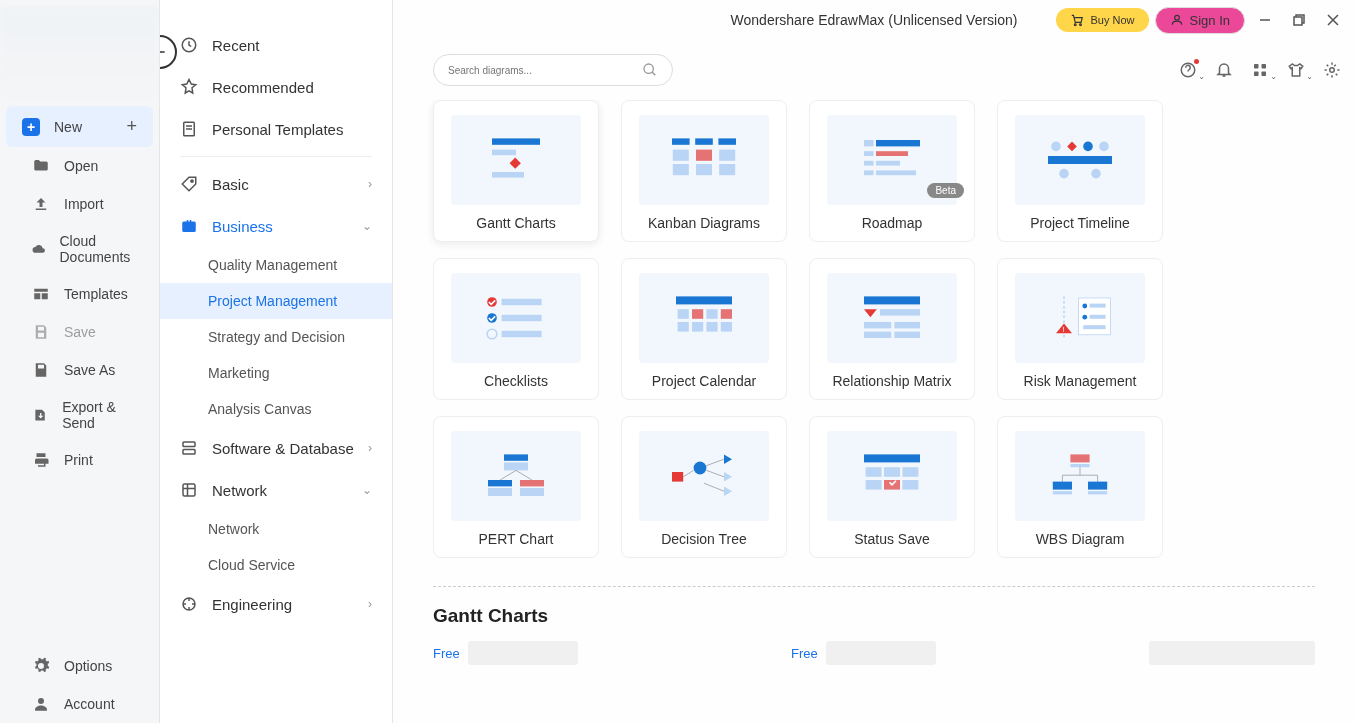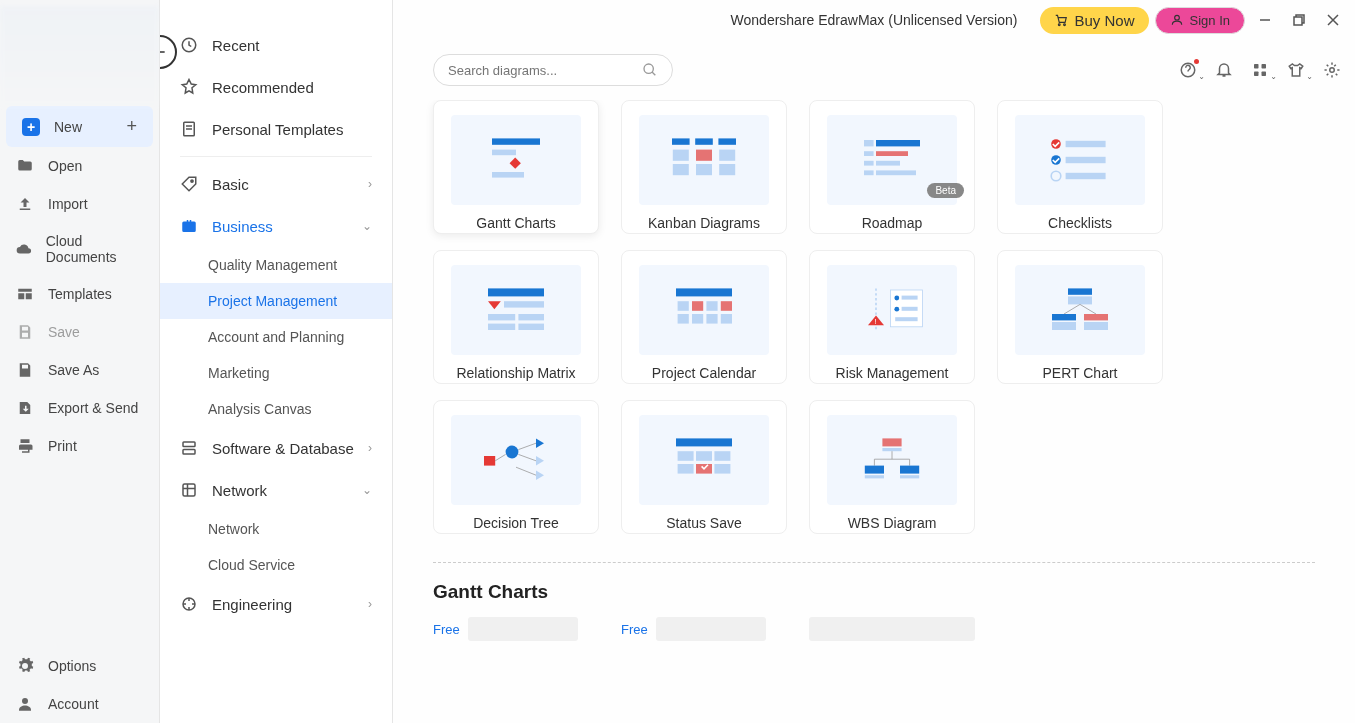--- a/index.html
+++ b/index.html
@@ -30,20 +30,21 @@
   opacity: 0.4;
 }
 .sidebar1-item {
   display: flex;
   align-items: center;
   gap: 14px;
   padding: 10px 16px;
   color: #444;
   cursor: pointer;
   font-size: 14px;
+  margin-left: 16px;
 }
 .sidebar1-item.new {
   background: #e7f0ff;
   margin: 0 6px;
   border-radius: 6px;
 }
 .sidebar1-item.disabled { opacity: 0.5; }
 .sidebar1-item .icon { width: 18px; height: 18px; display:flex; align-items:center; justify-content:center; color:#666; }
 .sidebar1-item.new .icon-newbox {
   width: 18px; height: 18px; background: #1a73e8; border-radius: 4px; color: #fff;
@@ -101,73 +102,73 @@
 .main { flex: 1; display: flex; flex-direction: column; overflow:hidden; background:#fefefe; }
 .titlebar {
   display:flex; align-items:center; justify-content:center;
   height: 40px; position:relative;
   padding: 0 10px;
 }
 .titlebar .title { font-size:14px; color:#333; }
 .titlebar .right-ctrls { position:absolute; right:8px; display:flex; align-items:center; gap:6px;}
 .buy-btn {
   background:#ffd54a; border-radius:16px; padding:5px 14px;
-  display:flex;align-items:center;gap:6px;font-size:15px;font-weight:500;
+  display:flex;align-items:center;gap:6px;font-size:11px;font-weight:500;
   cursor:pointer;
 }
 .signin-btn {
   background:#ec4899;border:1px solid #ddd;border-radius:16px;padding:5px 14px;
   display:flex;align-items:center;gap:6px;font-size:13px;cursor:pointer;
 }
 .win-ctrl { width:28px;height:28px;display:flex;align-items:center;justify-content:center;cursor:pointer;color:#555;}
 .toolbar-row {
   display:flex; align-items:center; padding: 14px 40px;
   position: relative;
 }
 .search-box {
   width: 240px; height: 32px;
   border:1px solid #ddd; border-radius:16px;
   display:flex;align-items:center; padding: 0 14px;
   background:#fff;
 }
-.search-box input { border:none;outline:none;flex:1;font-size:13px;color:#404040;background:transparent;}
+.search-box input { border:none;outline:none;flex:1;font-size:10px;color:#404040;background:transparent;}
 .search-box .search-icon { color:#999; }
 .toolbar-icons { position:absolute; right:14px; display:flex; gap:18px; align-items:center;}
 .toolbar-icons .ticon { width:18px;height:18px;display:flex;align-items:center;justify-content:center;color:#666;cursor:pointer;position:relative;}
 .red-dot{position:absolute;top:-2px;right:-2px;width:5px;height:5px;background:#e53935;border-radius:50%;}
 
 .content-scroll { flex:1; overflow-y:auto; padding: 0 40px 20px; }
 .card-grid {
   display:grid;
   grid-template-columns: repeat(4, 166px);
   column-gap: 22px;
   row-gap: 16px;
 }
 .card {
   background:#fff;
   border:1px solid #eee;
   border-radius:8px;
   display:flex;flex-direction:column;align-items:center;
-  padding: 14px 10px 2px;
+  padding: 14px 10px 10px;
   cursor:pointer;
   position:relative;
 }
 .card .thumb {
   width: 130px; height: 90px;
   background: #f2f7fe;
   border-radius:4px;
   display:flex;align-items:center;justify-content:center;
 }
 .card .thumb svg { width: 80px; height: 60px; }
 .card .label { margin-top: 10px;font-size:14px;color:#333;text-align:center;}
 .beta-badge{position:absolute;top:82px;right:10px;background:#888;color:#fff;font-size:10px;padding:2px 8px;border-radius:10px;}
 
 .section-divider { border-top:1px dashed #ccc; margin: 28px 0 18px; }
 .section-title { font-size:19px;font-weight:600;color:#222;margin-bottom:10px;}
-.bottom-row { display:flex; gap:22px; }
+.bottom-row { display:flex; gap:22px;justify-content:space-between; }
 .free-chip {
   width:166px;height:28px;
   display:flex;align-items:flex-end;
   gap:8px;
 }
 .free-chip .free-label{color:#1a73e8;font-size:13px;padding:4px 0;}
 .free-chip .mini{width:110px;height:24px;background:#f0f0f0;border-radius:3px;}
 
 svg{display:block;}
 </style>
@@ -316,21 +317,21 @@
         <span class="icon">
           <svg viewBox="0 0 24 24" fill="currentColor">
               <path d="M9 4h6v2h4a2 2 0 012 2v10a2 2 0 01-2 2H5a2 2 0 01-2-2V8a2 2 0 012-2h4V4zm2 0v2h2V4h-2z"></path>
             </svg>
         </span>
         <span>Business</span>
         <span class="chev">⌄</span>
       </div>
       <div class="sub-item">Quality Management</div>
       <div class="sub-item active">Project Management</div>
-      <div class="sub-item">Account and Planning</div>
+      <div class="sub-item">Strategy and Decision</div>
       <div class="sub-item">Marketing</div>
       <div class="sub-item">Analysis Canvas</div>
 
       <div class="cat-item">
         <span class="icon">
           <svg viewBox="0 0 24 24" fill="none" stroke="currentColor" stroke-width="2">
               <rect x="4" y="4" width="16" height="6" rx="1"></rect>
               <rect x="4" y="14" width="16" height="6" rx="1"></rect>
             </svg>
         </span>
@@ -488,65 +489,79 @@
                 <rect x="30" y="24" width="40" height="6" fill="#e57373"></rect>
                 <rect x="15" y="36" width="12" height="6" fill="#b9d4f4"></rect>
                 <rect x="30" y="36" width="30" height="6" fill="#b9d4f4"></rect>
                 <rect x="15" y="48" width="12" height="6" fill="#b9d4f4"></rect>
                 <rect x="30" y="48" width="50" height="6" fill="#b9d4f4"></rect>
               </svg>
           </div>
           <div class="beta-badge">Beta</div>
           <div class="label">Roadmap</div>
         </div>
+        <div class="card">
+          <div class="thumb">
+            <svg viewBox="0 0 100 70">
+                <circle cx="20" cy="18" r="6" fill="#b9d4f4"></circle>
+                <path d="M40 12l6 6-6 6-6-6z" fill="#e53935"></path>
+                <circle cx="60" cy="18" r="6" fill="#1976d2"></circle>
+                <circle cx="80" cy="18" r="6" fill="#b9d4f4"></circle>
+                <rect x="10" y="30" width="80" height="10" fill="#1976d2"></rect>
+                <circle cx="30" cy="52" r="6" fill="#b9d4f4"></circle>
+                <circle cx="70" cy="52" r="6" fill="#b9d4f4"></circle>
+              </svg>
+          </div>
+          <div class="label">Project Timeline</div>
+        </div>
 
         <div class="card">
           <div class="thumb">
             <svg viewBox="0 0 100 70">
                 <circle cx="20" cy="15" r="6" fill="#e53935"></circle>
                 <path d="M16 15l3 3 5-5" stroke="#fff" stroke-width="2" fill="none"></path>
                 <rect x="32" y="11" width="50" height="8" fill="#b9d4f4"></rect>
                 <circle cx="20" cy="35" r="6" fill="#1976d2"></circle>
                 <path d="M16 35l3 3 5-5" stroke="#fff" stroke-width="2" fill="none"></path>
                 <rect x="32" y="31" width="50" height="8" fill="#b9d4f4"></rect>
                 <circle cx="20" cy="55" r="6" fill="none" stroke="#b9d4f4" stroke-width="2"></circle>
                 <rect x="32" y="51" width="50" height="8" fill="#b9d4f4"></rect>
               </svg>
           </div>
           <div class="label">Checklists</div>
-        </div>
-        <div class="card">
-          <div class="thumb">
-            <svg viewBox="0 0 100 70">
-                <rect x="15" y="8" width="70" height="10" fill="#1976d2"></rect>
-                <path d="M15 24h16l-8 10z" fill="#e53935"></path>
-                <rect x="35" y="24" width="50" height="8" fill="#b9d4f4"></rect>
-                <rect x="15" y="40" width="34" height="8" fill="#b9d4f4"></rect>
-                <rect x="53" y="40" width="32" height="8" fill="#b9d4f4"></rect>
-                <rect x="15" y="52" width="34" height="8" fill="#b9d4f4"></rect>
-                <rect x="53" y="52" width="32" height="8" fill="#b9d4f4"></rect>
-              </svg>
-          </div>
-          <div class="label">Relationship Matrix</div>
         </div>
         <div class="card">
           <div class="thumb">
             <svg viewBox="0 0 100 70">
                 <rect x="15" y="8" width="70" height="10" fill="#1976d2"></rect>
                 <rect x="17" y="24" width="14" height="12" fill="#b9d4f4"></rect>
                 <rect x="35" y="24" width="14" height="12" fill="#e57373"></rect>
                 <rect x="53" y="24" width="14" height="12" fill="#b9d4f4"></rect>
                 <rect x="71" y="24" width="14" height="12" fill="#e57373"></rect>
                 <rect x="17" y="40" width="14" height="12" fill="#b9d4f4"></rect>
                 <rect x="35" y="40" width="14" height="12" fill="#b9d4f4"></rect>
                 <rect x="53" y="40" width="14" height="12" fill="#b9d4f4"></rect>
                 <rect x="71" y="40" width="14" height="12" fill="#b9d4f4"></rect>
               </svg>
           </div>
           <div class="label">Project Calendar</div>
+        </div>
+        <div class="card">
+          <div class="thumb">
+            <svg viewBox="0 0 100 70">
+                <rect x="15" y="8" width="70" height="10" fill="#1976d2"></rect>
+                <path d="M15 24h16l-8 10z" fill="#e53935"></path>
+                <rect x="35" y="24" width="50" height="8" fill="#b9d4f4"></rect>
+                <rect x="15" y="40" width="34" height="8" fill="#b9d4f4"></rect>
+                <rect x="53" y="40" width="32" height="8" fill="#b9d4f4"></rect>
+                <rect x="15" y="52" width="34" height="8" fill="#b9d4f4"></rect>
+                <rect x="53" y="52" width="32" height="8" fill="#b9d4f4"></rect>
+              </svg>
+          </div>
+          <div class="label">Relationship Matrix</div>
         </div>
         <div class="card">
           <div class="thumb">
             <svg viewBox="0 0 100 70">
                 <line x1="30" y1="8" x2="30" y2="60" stroke="#b9d4f4" stroke-dasharray="3 3" stroke-width="2"></line>
                 <path d="M30 42l-10 12h20z" fill="#e53935"></path>
                 <text x="28" y="52" fill="#fff" font-size="10">!</text>
                 <rect x="48" y="10" width="40" height="46" fill="#fff" stroke="#b9d4f4"></rect>
                 <circle cx="56" cy="20" r="3" fill="#1976d2"></circle>
                 <rect x="62" y="17" width="20" height="5" fill="#b9d4f4"></rect>

